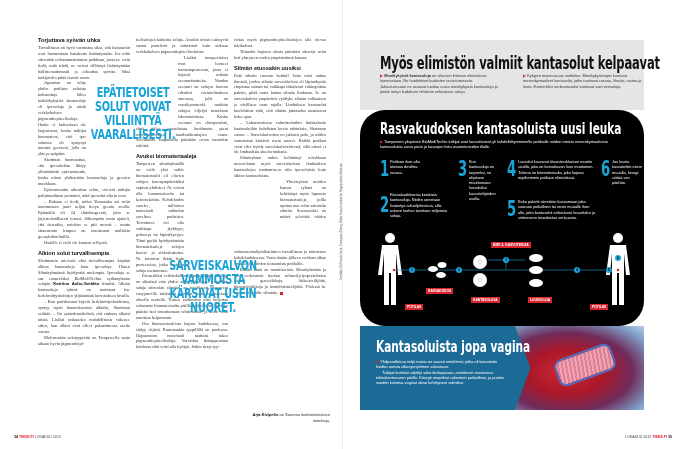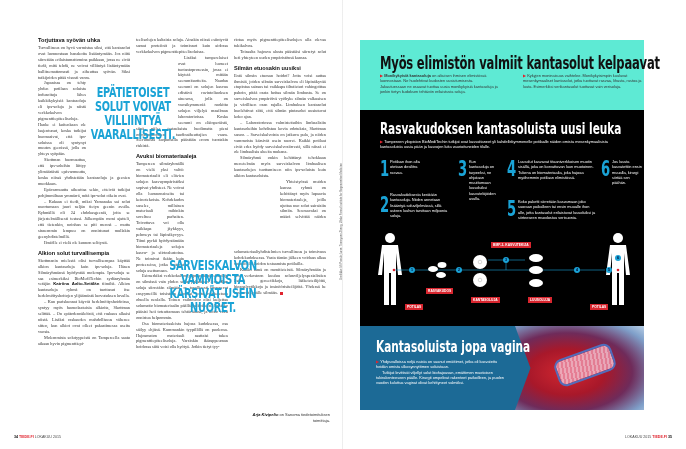--- a/index.html
+++ b/index.html
@@ -28,28 +28,28 @@
   .byline { position: absolute; left: 250px; top: 412px; width: 80px; font-family: "Liberation Sans", sans-serif; font-size: 4px; line-height: 5.5px; text-align: right; color: #333; }
   .byline b { color: #111; font-style: italic; }
   .endmark { display: inline-block; width: 3px; height: 3px; background: #e0242f; margin-left: 2px; vertical-align: middle; }
 
   .folio-left { position: absolute; left: 14px; top: 435px; font-family: "Liberation Sans", sans-serif; font-size: 3.6px; color: #444; }
   .folio-right { position: absolute; right: 14px; top: 435px; font-family: "Liberation Sans", sans-serif; font-size: 3.6px; color: #444; }
   .folio-brand { color: #e0242f; font-weight: bold; }
   .folio-num { font-weight: bold; color: #111; }
 
   
-  .hero { position: absolute; left: 17px; top: 40px; width: 284px; height: 70px; background: #5eead4; }
+  .hero { position: absolute; left: 17px; top: 40px; width: 284px; height: 70px; background: #e5e5e5; }
   .hero-title { position: absolute; left: 20px; top: 13px; font-family: "DejaVu Sans", sans-serif; font-weight: bold; font-size: 17px; color: #111; transform: scaleX(0.68); transform-origin: left top; white-space: nowrap; letter-spacing: -0.3px; }
   .hero-col { position: absolute; top: 33px; width: 120px; font-family: "Liberation Sans", sans-serif; font-size: 3.9px; line-height: 5.4px; color: #333; }
   .hero-col.a { left: 20px; }
   .hero-col.b { left: 163px; }
   .tri { color: #e0242f; font-size: 4px; }
 
-  .black-panel { position: absolute; left: 17px; top: 110px; width: 284px; height: 216px; background: #000; color: #fff; }
+  .black-panel { position: absolute; left: 17px; top: 110px; width: 284px; height: 216px; background: #000; color: #fff; border-radius: 25px; }
   .bp-title { position: absolute; left: 20px; top: 10px; font-family: "DejaVu Sans", sans-serif; font-weight: bold; font-size: 15.5px; color: #fff; transform: scaleX(0.68); transform-origin: left top; white-space: nowrap; }
   .bp-lead { position: absolute; left: 20px; top: 29px; width: 230px; font-family: "Liberation Sans", sans-serif; font-size: 3.9px; line-height: 5.3px; color: #fff; }
   .step { position: absolute; font-family: "Liberation Sans", sans-serif; font-size: 3.9px; line-height: 5.3px; color: #fff; }
   .step-num { position: absolute; font-family: "DejaVu Sans", sans-serif; font-weight: bold; color: #1aa3d6; font-size: 22px; line-height: 22px; transform: scaleX(0.6); transform-origin: left top; }
   .step-text { position: absolute; }
 
   .diagram { position: absolute; left: 0; top: 118px; width: 284px; height: 98px; }
   .diag-label { position: absolute; background: #d8262f; color: #fff; font-family: "Liberation Sans", sans-serif; font-weight: bold; font-size: 3.3px; padding: 1px 2px; white-space: nowrap; }
   .diag-dot { position: absolute; width: 6px; height: 6px; border-radius: 50%; background: #1aa3d6; color: #003; font-family: "Liberation Sans", sans-serif; font-size: 3.6px; font-weight: bold; text-align: center; line-height: 6px; }
 

